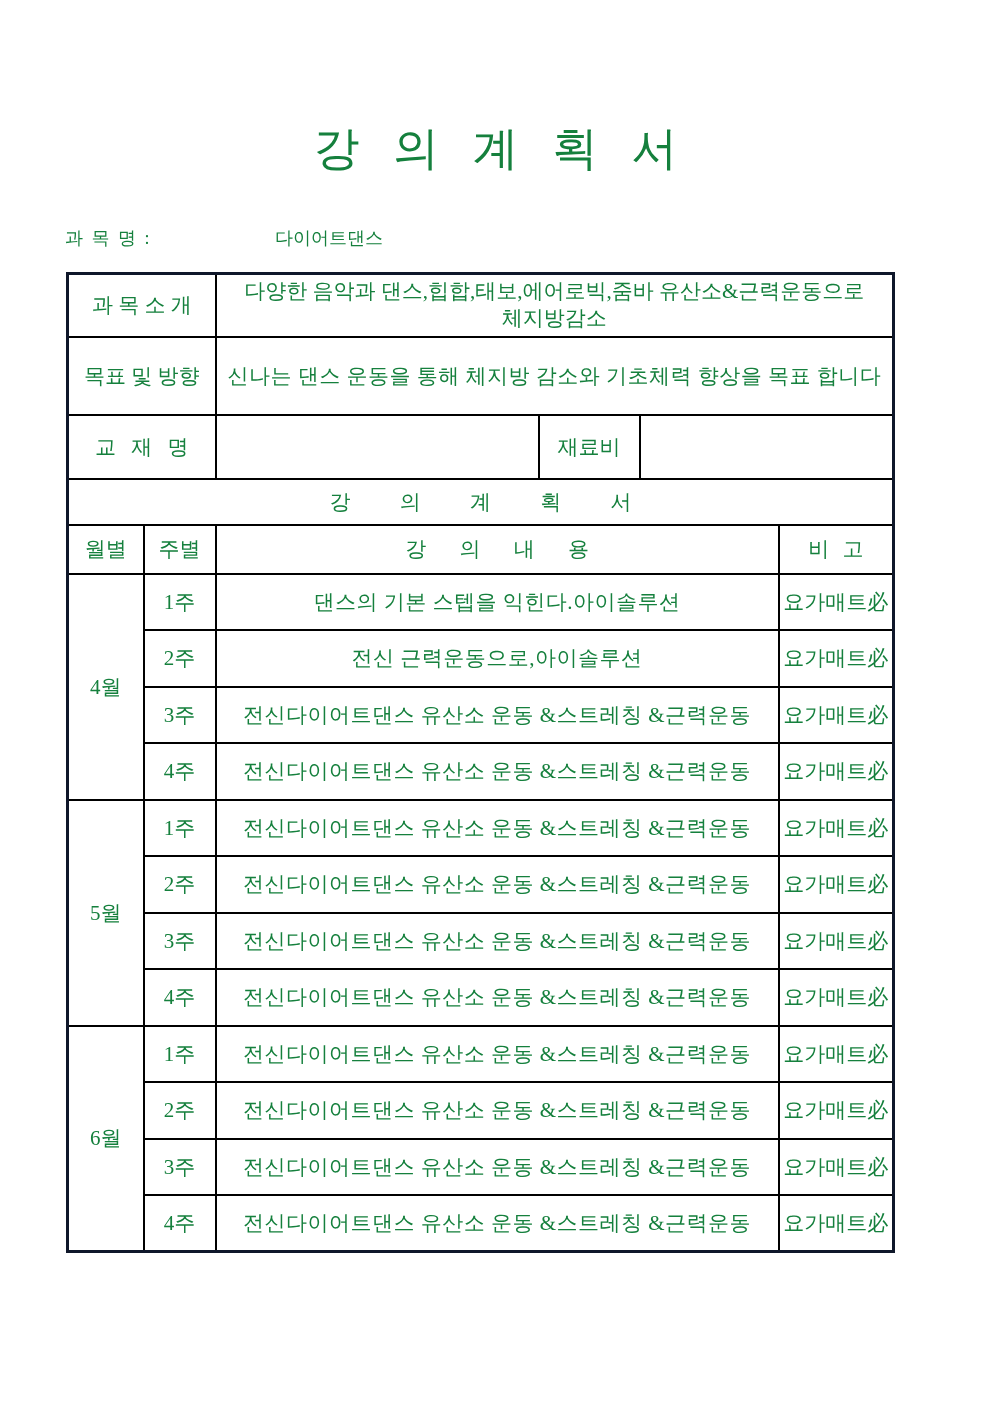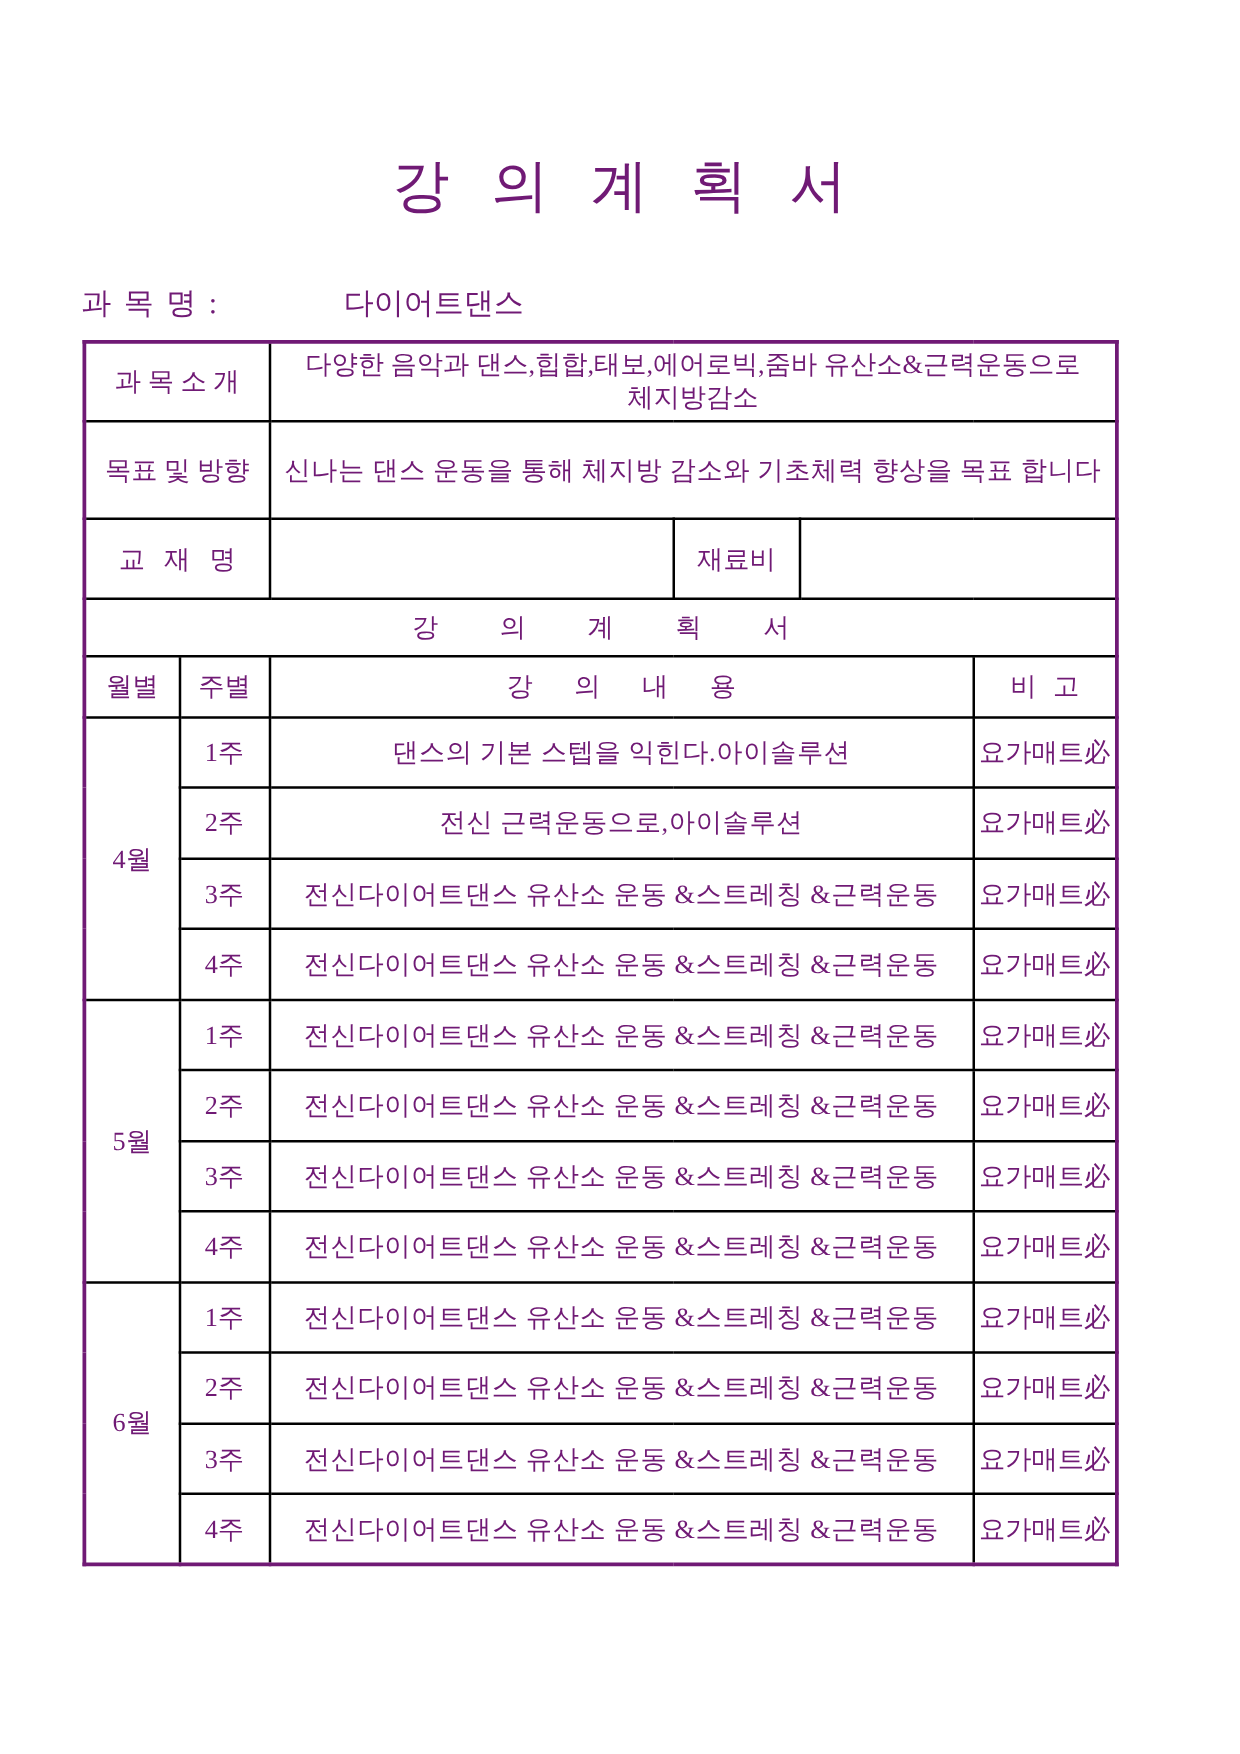--- a/index.html
+++ b/index.html
@@ -1,56 +1,56 @@
 <!DOCTYPE html>
 <html><head>
 <meta charset="utf-8">
 <style>
   html,body{margin:0;padding:0;background:#ffffff;}
   .page{
     position:relative;
     width:992px;
     height:1403px;
     background:#ffffff;
-    color:#701a75;
+    color:#15803d;
     font-family:"Liberation Serif","DejaVu Serif",serif;
     overflow:hidden;
   }
   .doc-title{
     position:absolute;
     top:118px;
     left:0;
     width:992px;
     text-align:center;
     font-size:46px;
     word-spacing:20px;
     letter-spacing:1px;
     white-space:nowrap;
   }
   .subject-line{
     position:absolute;
     top:226px;
     left:0;
     width:968px;
     height:32px;
-    font-size:24px;
+    font-size:18px;
   }
   .subject-line span{position:absolute;white-space:nowrap;}
   .subj-label{left:65px;word-spacing:4px;}
   .subj-value{left:275px;}
   .instructor{left:627px;word-spacing:3px;}
 
   table.main{
     position:absolute;
     left:66px;
     top:272px;
     width:827px;
     border-collapse:collapse;
     table-layout:fixed;
-    border:3px solid #701a75;
+    border:3px solid #0f172a;
   }
   table.main td, table.main th{
     border:2px solid #000;
     padding:0;
     text-align:center;
     vertical-align:middle;
     font-weight:normal;
     font-size:21px;
     overflow:hidden;
   }

